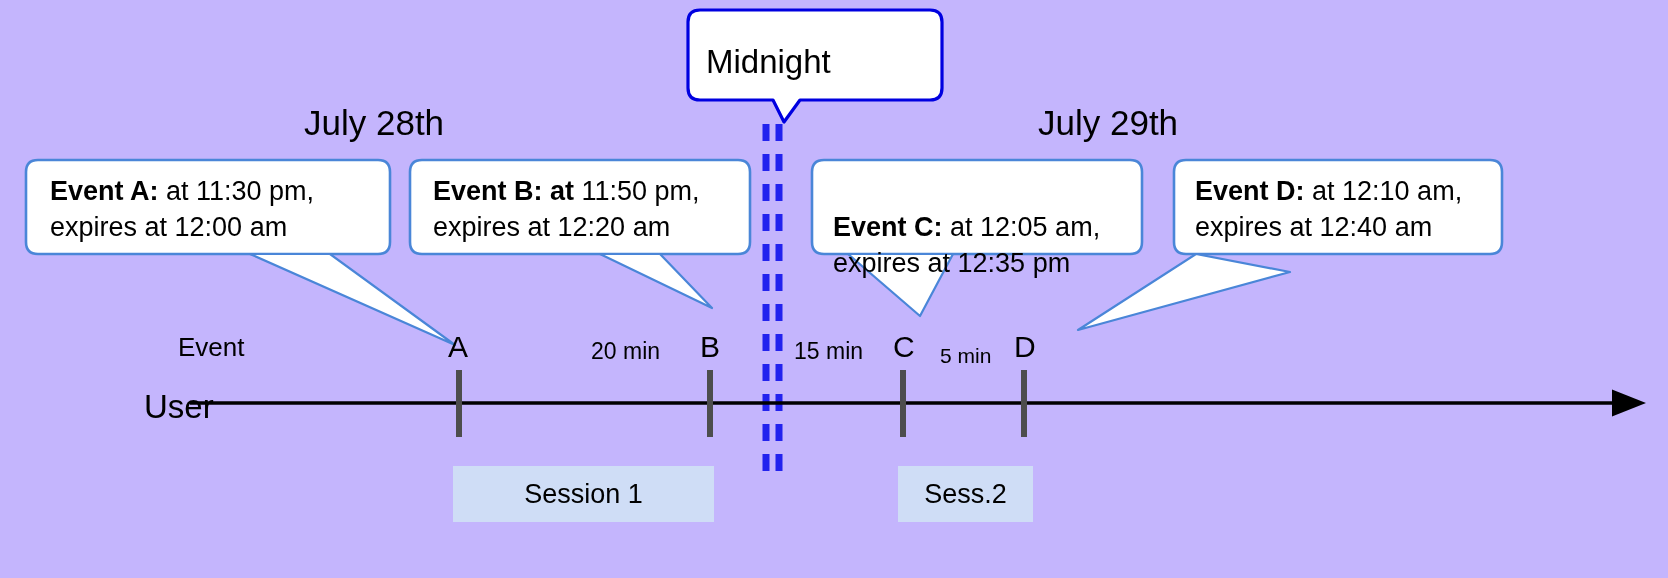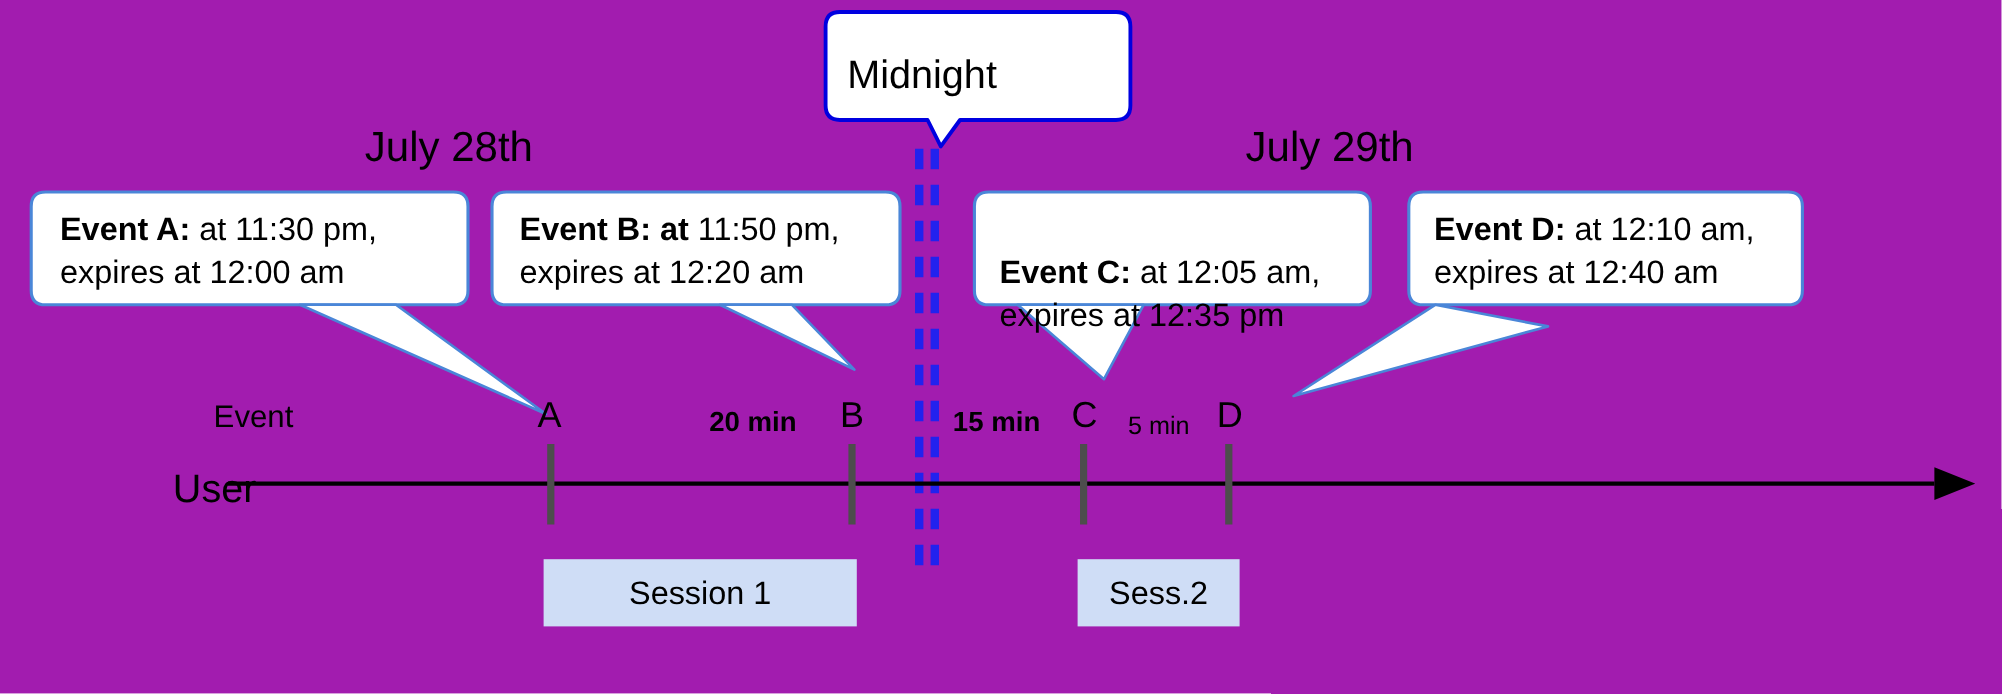--- a/index.html
+++ b/index.html
@@ -4,21 +4,21 @@
 <style>
   html, body {
     margin: 0;
     padding: 0;
     background: #ffffff;
   }
   #canvas {
     position: relative;
     width: 1668px;
     height: 578px;
-    background: #a21caf;
+    background: #c4b5fd;
     font-family: "Liberation Sans", sans-serif;
     overflow: hidden;
   }
   #vector-layer {
     position: absolute;
     left: 0;
     top: 0;
     width: 1668px;
     height: 578px;
   }
@@ -46,21 +46,20 @@
     font-size: 33px;
   }
   .row-label {
     font-size: 26px;
   }
   .marker-letter {
     font-size: 30px;
   }
   .interval-label-lg {
     font-size: 23px;
-    font-weight: bold;
   }
   .interval-label-sm {
     font-size: 21px;
   }
   .session-label {
     font-size: 27px;
     text-align: right;
   }
   .session-box {
     position: absolute;

